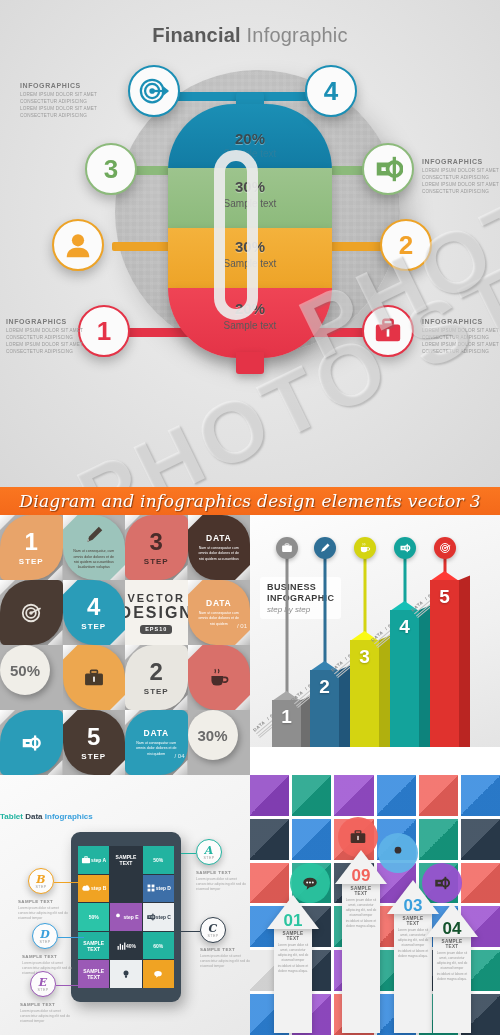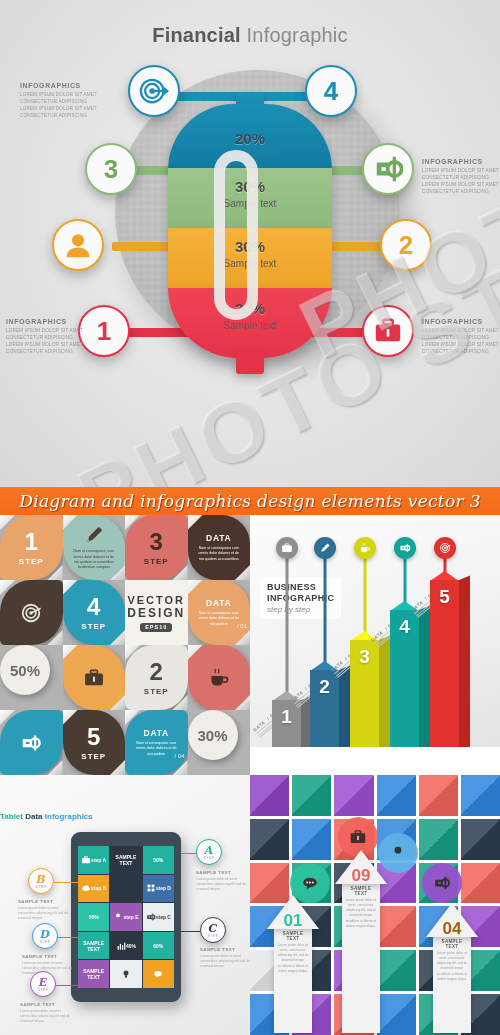--- a/index.html
+++ b/index.html
@@ -108,21 +108,21 @@
   .sticker .sdata{ font-size:8.5px; font-weight:bold; letter-spacing:.8px; }
   .sticker .slorem{ font-size:3.6px; line-height:1.5; width:46px; text-align:center; margin-top:3px; }
   .sticker .spct { font-size:15px; font-weight:bold; }
   .curl { position:absolute; width:15px; height:15px;
     background:linear-gradient(135deg,#fff 0%,#e2e2e2 55%,#bdbdbd 100%); }
   .curl.tl { left:0; top:0; clip-path:polygon(0 0,100% 0,0 100%); }
   .curl.br { right:0; bottom:0; clip-path:polygon(100% 100%,100% 0,0 100%); }
   .gdblk { position:absolute; display:flex; flex-direction:column;
      align-items:center; justify-content:center; background:#f4f2ed; }
   .gdblk .l1 { font-size:11px; font-weight:bold; letter-spacing:2px; color:#3e3e3e; }
-  .gdblk .l2 { font-size:12px; font-weight:bold; letter-spacing:2px; color:#3e3e3e; }
+  .gdblk .l2 { font-size:16px; font-weight:bold; letter-spacing:2px; color:#3e3e3e; }
   .gdblk .eps{ margin-top:3px; font-size:5.5px; font-weight:bold; color:#fff;
      background:#4e4e4e; border-radius:3px; padding:1.5px 5px; letter-spacing:1px; }
 
   
   #p3 { position:absolute; left:250px; top:515px; width:250px; height:232px;
         background:linear-gradient(160deg,#fdfdfd 0%,#f0f0f0 60%,#e4e4e4 100%); overflow:hidden; }
   .pin { position:absolute; }
   .pin .stick { position:absolute; left:50%; transform:translateX(-50%); width:3px; }
   .pin .head { position:absolute; left:50%; transform:translateX(-50%);
      width:22px; height:22px; border-radius:50%; display:flex;
@@ -771,30 +771,38 @@
           <div class="ah">SAMPLE TEXT</div>
           <div class="ab">Lorem ipsum dolor sit amet, consectetur adipiscing elit, sed do eiusmod tempor incididunt ut labore et dolore magna aliqua.</div>
         </div>
       </div>
       <div class="acirc" style="left: 128px; top: 58px; background: rgb(95, 180, 232); opacity: 0.92;">
         <svg viewBox="0 0 32 32" width="18" height="18">
           <circle cx="16" cy="11" r="6" fill="#3a2a24"></circle>
           <path d="M5 28 #3a2a245 21 10.5 18.5 16 18.5 #3a2a2421.5 18.5 27 21 27 28 Z" fill="#3a2a24"></path>
         </svg>
       </div>
+      <div class="arr" style="left: 137px; top: 105px; height: 153px;">
+        <div class="head"></div>
+        <div class="body" style="height:119px">
+          <div class="anum" style="color:#3aa0dd">03</div>
+          <div class="ah">SAMPLE TEXT</div>
+          <div class="ab">Lorem ipsum dolor sit amet, consectetur adipiscing elit, sed do eiusmod tempor incididunt ut labore et dolore magna aliqua.</div>
+        </div>
+      </div>
       <div class="acirc" style="left: 172px; top: 88px; background: rgb(155, 79, 208); opacity: 0.92;">
         <svg viewBox="0 0 32 32" width="18" height="18">
           <path d="M4 10 h12 v4.5 h-7.5 v3 H16 V22 H4 Z" fill="#3a2a24"></path>
           <circle cx="22" cy="16" r="6.5" fill="none" stroke="#3a2a24" stroke-width="3.6"></circle>
           <rect x="20.4" y="5" width="3.2" height="22" fill="#3a2a24"></rect>
         </svg>
       </div>
       <div class="arr" style="left: 176px; top: 128px; height: 130px;">
         <div class="head"></div>
         <div class="body" style="height:96px">
-          <div class="anum" style="color:#a16207">04</div>
+          <div class="anum" style="color:#14532d">04</div>
           <div class="ah">SAMPLE TEXT</div>
           <div class="ab">Lorem ipsum dolor sit amet, consectetur adipiscing elit, sed do eiusmod tempor incididunt ut labore et dolore magna aliqua.</div>
         </div>
       </div>
     </div>
 
 </div>
 
 </body></html>

